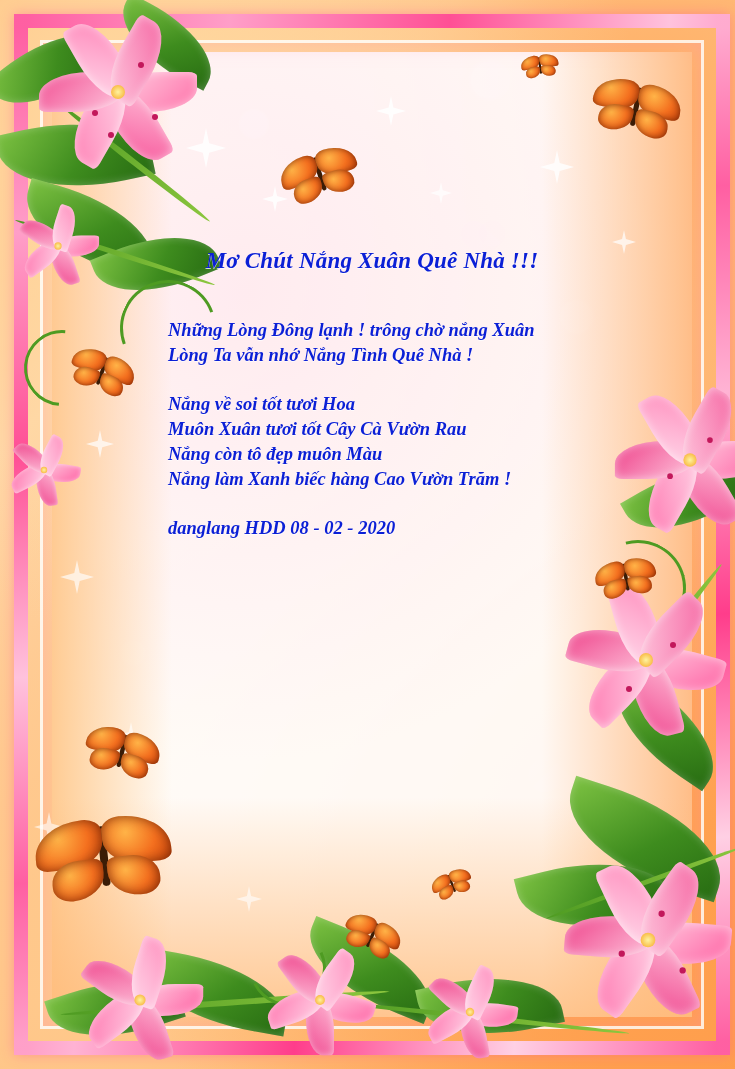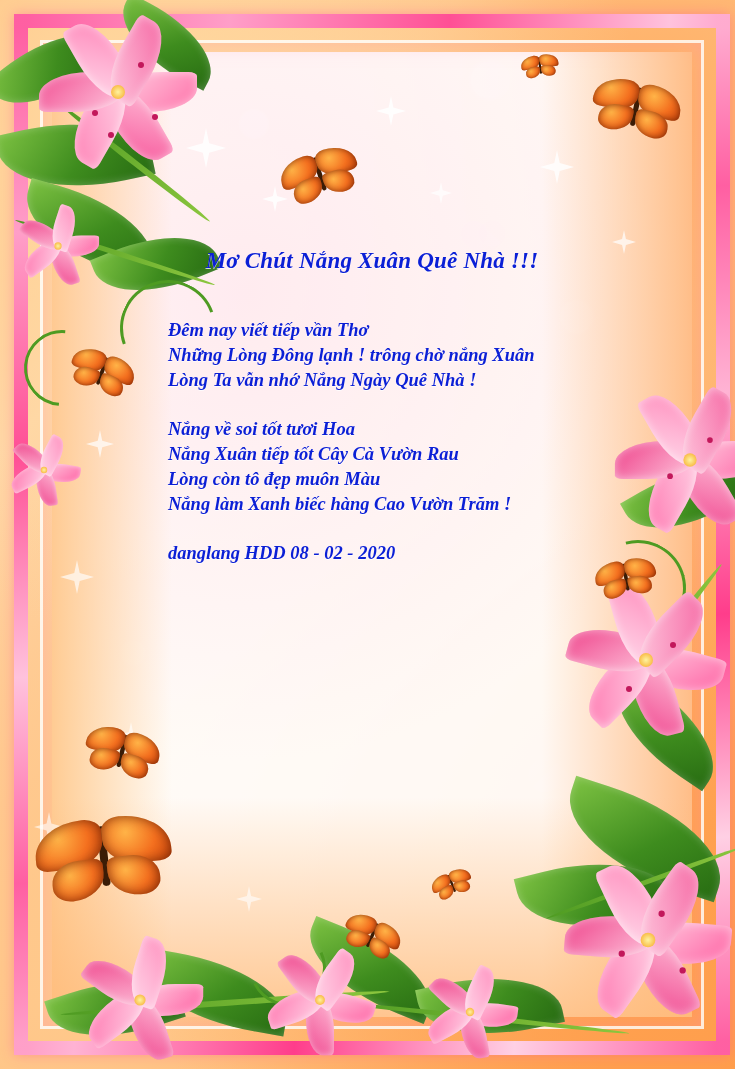--- a/index.html
+++ b/index.html
@@ -418,27 +418,26 @@
       <div class="bwing ll"></div>
         <div class="bwing lr"></div>
     </div>
   </div>
 
   <div class="content">
     <div class="poem-title">Mơ Chút Nắng Xuân Quê Nhà !!!</div>
 
     <div class="poem-body">
       <div class="stanza">
-        <div class="line">Đêm nay viết tiếp vần Thơ</div>
         <div class="line">Những Lòng Đông lạnh ! trông chờ nắng Xuân</div>
-        <div class="line">Lòng Ta vẫn nhớ Nắng Ngày Quê Nhà !</div>
+        <div class="line">Lòng Ta vẫn nhớ Nắng Tình Quê Nhà !</div>
       </div>
       <div class="stanza">
         <div class="line">Nắng về soi tốt tươi Hoa</div>
-        <div class="line">Nắng Xuân tiếp tốt Cây Cà Vườn Rau</div>
-        <div class="line">Lòng còn tô đẹp muôn Màu</div>
+        <div class="line">Muôn Xuân tươi tốt Cây Cà Vườn Rau</div>
+        <div class="line">Nắng còn tô đẹp muôn Màu</div>
         <div class="line">Nắng làm Xanh biếc hàng Cao Vườn Trăm !</div>
       </div>
       <div class="signature">danglang HDD  08 - 02 - 2020</div>
     </div>
   </div>
 
 </div>
 
 </body></html>

